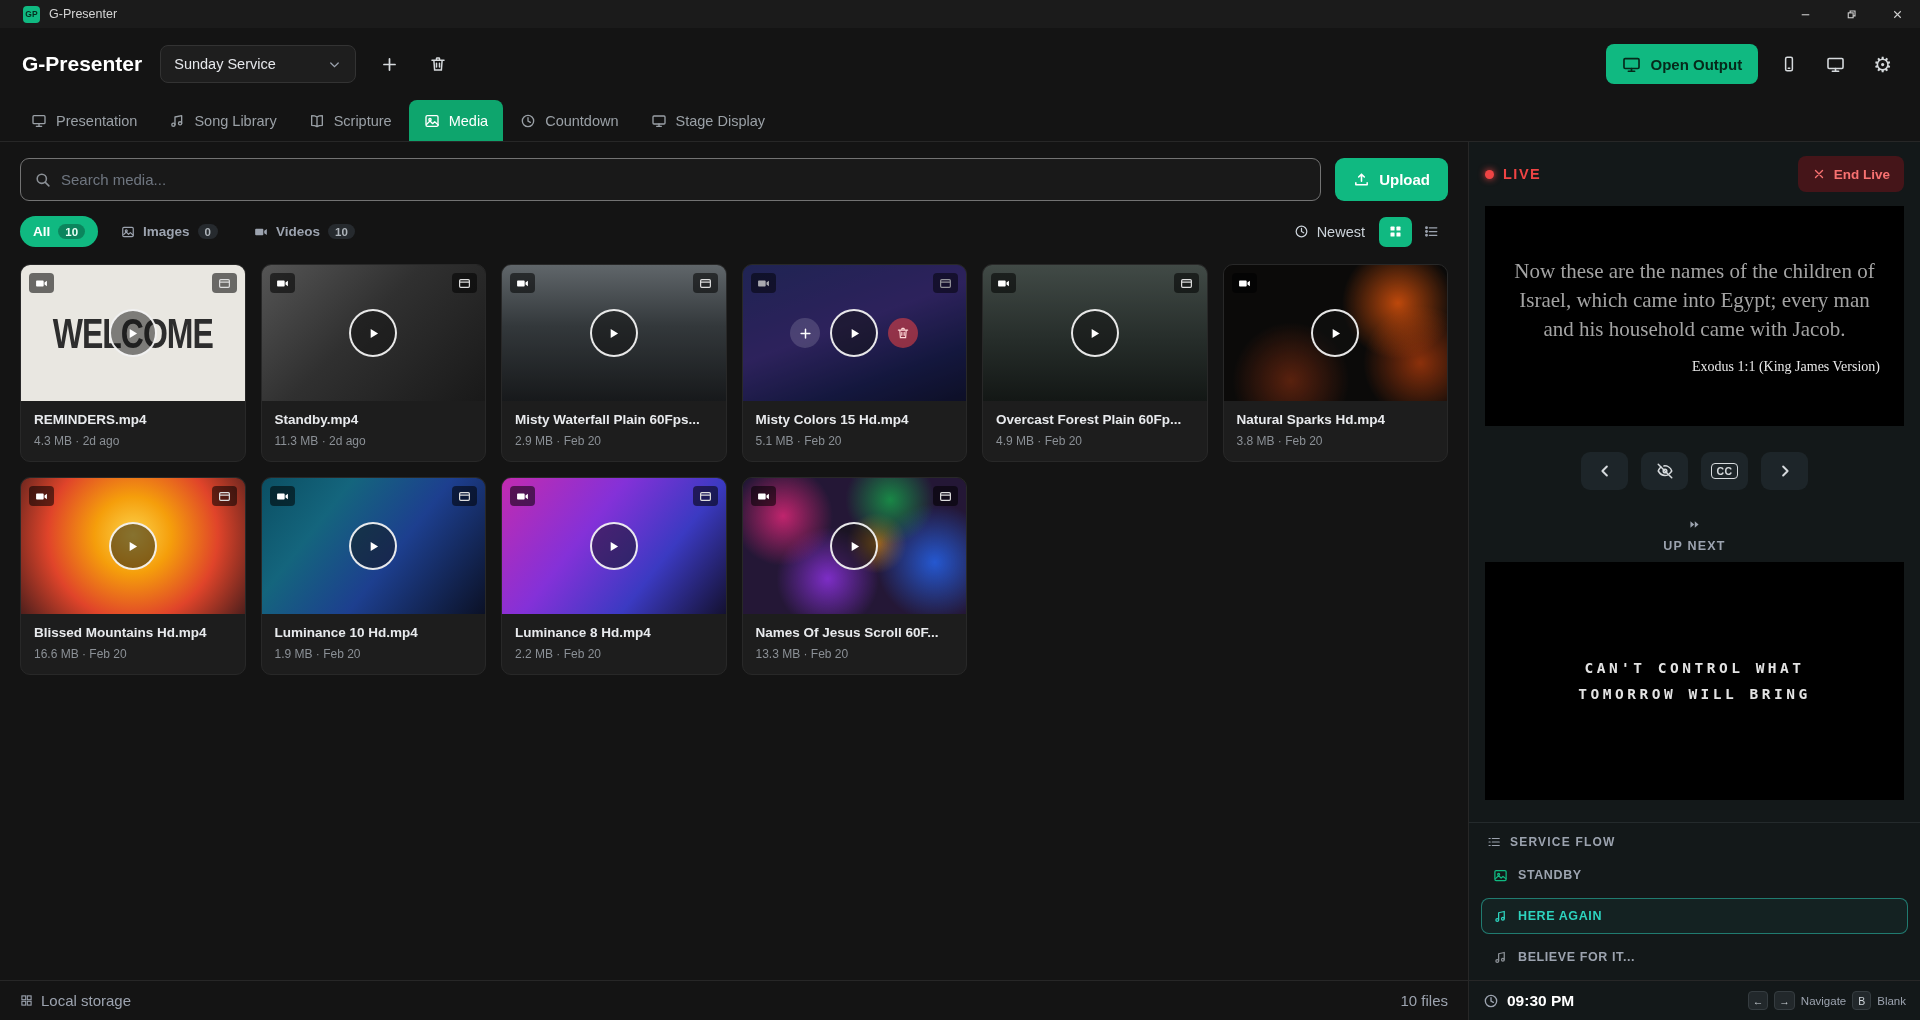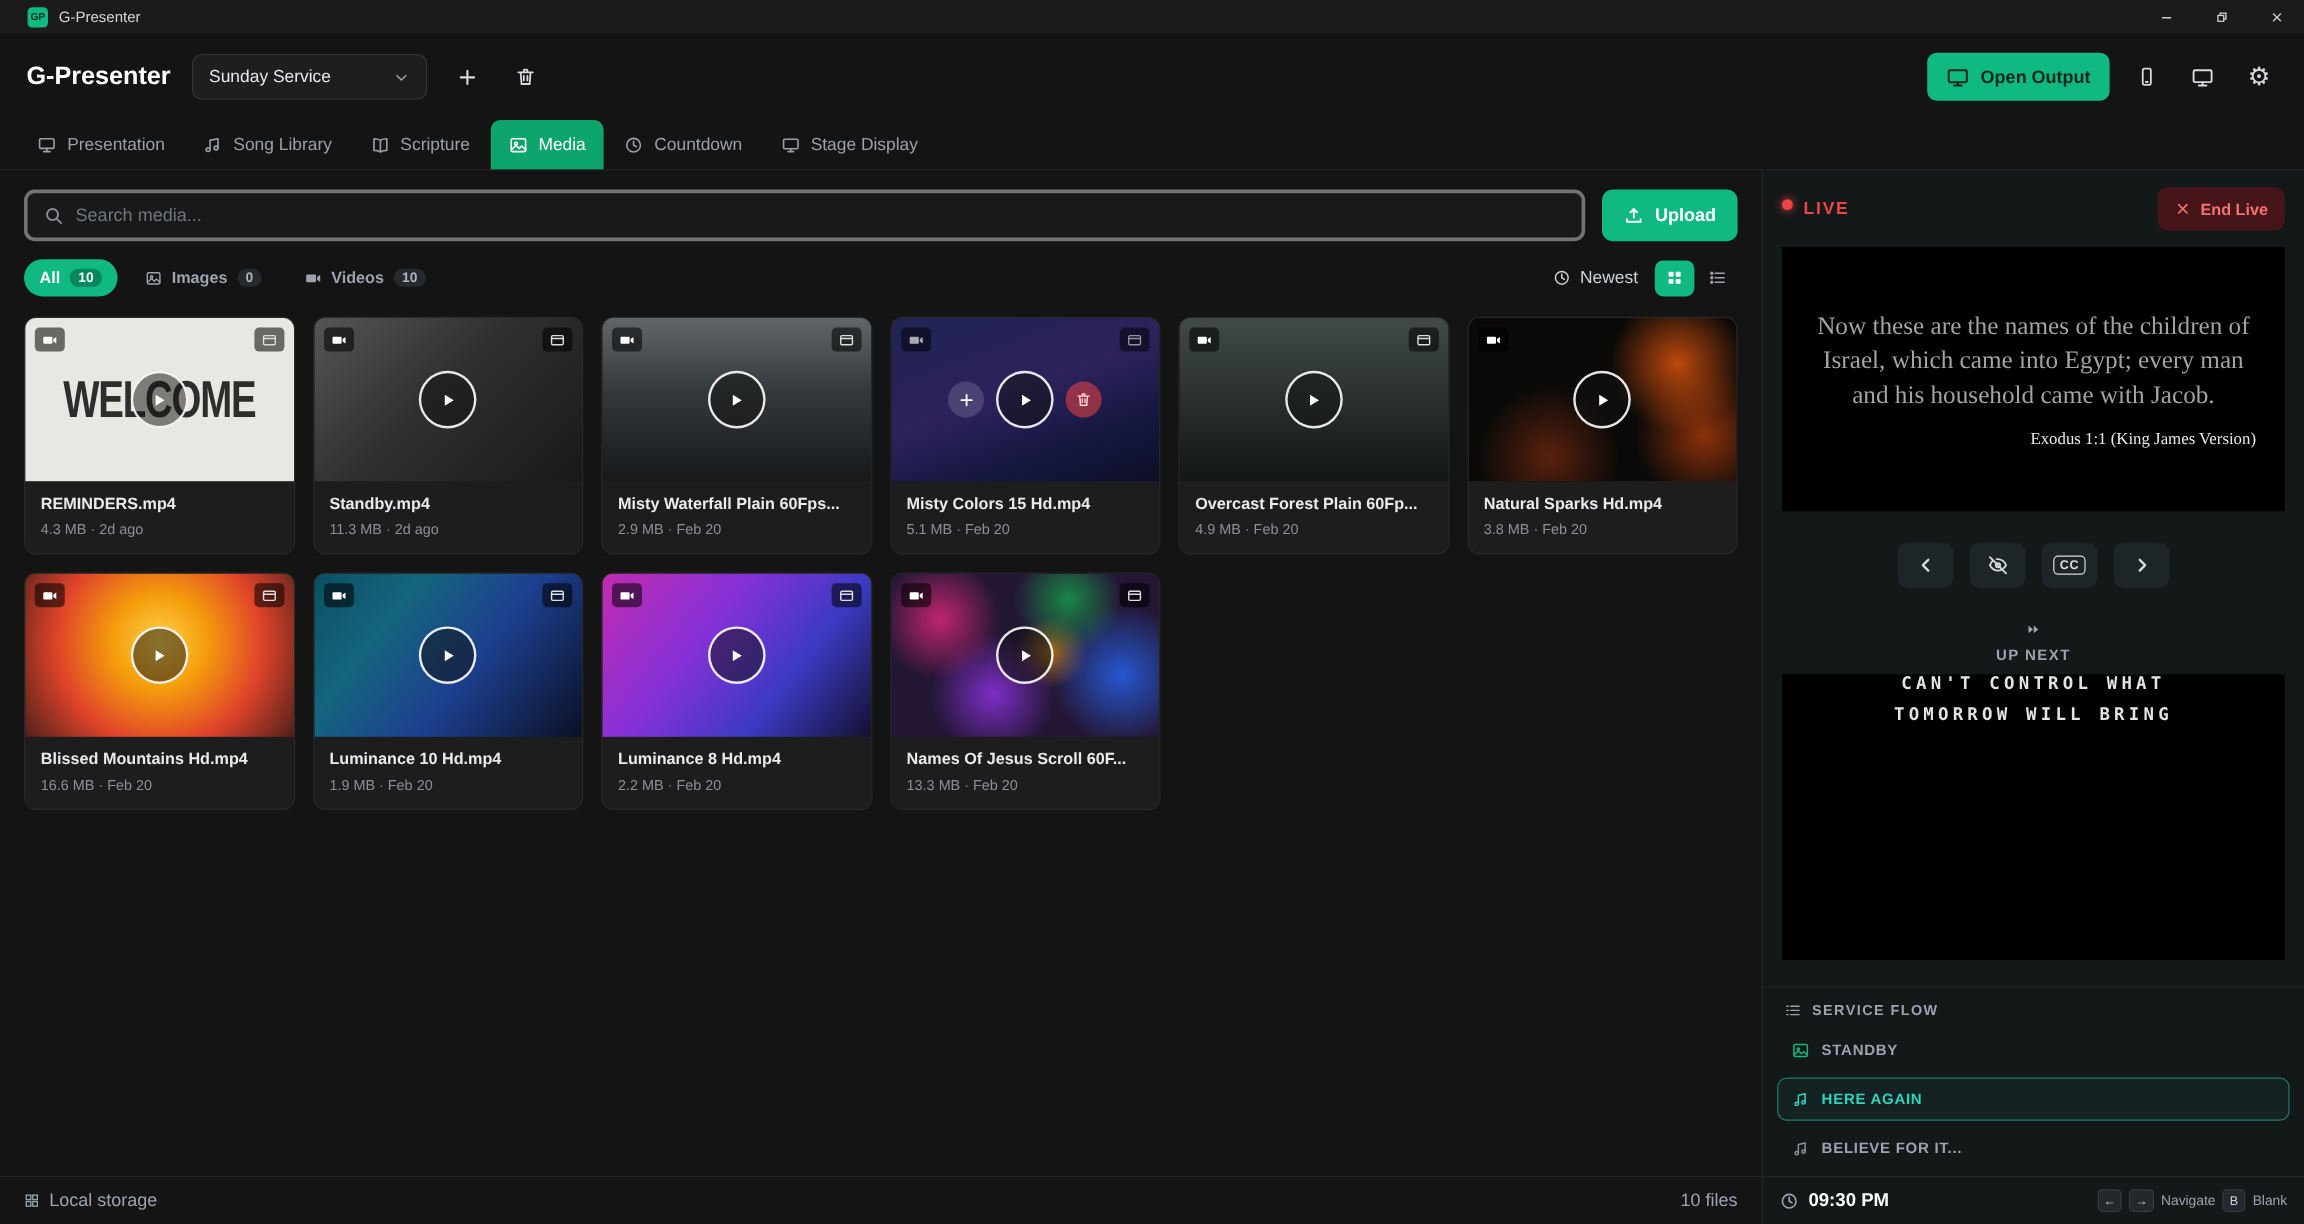--- a/index.html
+++ b/index.html
@@ -32,21 +32,21 @@
   .tabbar { height:42px; display:flex; align-items:stretch; padding:0 16px; border-bottom:1px solid #272727; gap:2px; }
   .tab { display:flex; align-items:center; gap:9px; padding:0 15px; color:#9aa0a6; font-size:14.5px;
     border-radius:8px 8px 0 0; }
   .tab.active { background:#0ea56d; color:#fff; }
 
   
   .content { display:flex; height:878px; }
   .main { flex:1; min-width:0; display:flex; flex-direction:column; }
 
   .toolbar { display:flex; gap:14px; margin:16px 20px 0; }
-  .search { flex:1; height:43px; background:#191919; border:3px solid #737373; border-radius:9px;
+  .search { flex:1; height:43px; background:#191919; border:1px solid #737373; border-radius:9px;
     display:flex; align-items:center; gap:10px; padding:0 13px; color:#8b9096; }
   .search input { flex:1; background:transparent; border:none; outline:none; color:#e5e7eb;
     font-size:15px; font-family:inherit; }
   .search input::placeholder { color:#6f7680; }
   .upload { height:43px; background:#10b981; border-radius:9px; display:flex; align-items:center;
     gap:9px; padding:0 18px; color:#fff; font-weight:600; font-size:15px; }
 
   .filter-row { display:flex; align-items:center; margin:15px 20px 0; gap:10px; }
   .chip { height:31px; display:flex; align-items:center; gap:8px; padding:0 13px; border-radius:16px;
     color:#9ca3af; font-size:13.5px; font-weight:600; }
@@ -98,38 +98,38 @@
   .hbtn.add { background:rgba(255,255,255,0.15); color:#fff; }
   .hbtn.del { background:rgba(239,68,68,0.55); color:#ffd7d7; }
 
   .statusbar { margin-top:auto; height:40px; border-top:1px solid #272727; display:flex;
     align-items:center; padding:0 20px; color:#9ca3af; font-size:15px; gap:8px; }
   .files { margin-left:auto; }
 
   
   .sidebar { width:452px; border-left:1px solid #272727; background:#131819; display:flex; flex-direction:column; }
   .live-head { display:flex; align-items:center; justify-content:space-between; padding:14px 16px 12px; }
-  .live-label { display:flex; align-items:flex-start; gap:9px; color:#ef4444; font-weight:800;
+  .live-label { display:flex; align-items:center; gap:9px; color:#ef4444; font-weight:800;
     font-size:14.5px; letter-spacing:1.5px; }
   .live-dot { width:9px; height:9px; border-radius:50%; background:#ef4444; box-shadow:0 0 7px #ef4444; }
   .end-live { height:36px; background:#451519; border-radius:8px; display:flex; align-items:center;
     gap:8px; padding:0 14px; color:#f87171; font-weight:700; font-size:13.5px; }
   .live-preview { margin:2px 16px 0; height:220px; background:#000; display:flex; flex-direction:column;
     justify-content:center; padding:18px 24px; }
   .scripture { font-family:"Liberation Serif",serif; font-size:21px; line-height:1.38; color:#a3a3a3; text-align:center; }
   .scripture-ref { margin-top:15px; font-family:"Liberation Serif",serif; font-size:14px; color:#e8e8e8; text-align:right; }
   .ctrl-row { margin-top:26px; display:flex; justify-content:center; gap:13px; }
   .ctrl { width:47px; height:38px; background:#1d2529; border-radius:9px; display:flex;
     align-items:center; justify-content:center; color:#d6dadd; }
   .cc-box { border:1.8px solid currentColor; border-radius:4px; font-size:10.5px; font-weight:800;
     padding:1px 4px; letter-spacing:.5px; }
   .upnext-head { margin:28px 18px 0; display:flex; align-items:center; gap:8px; color:#9ca3af;
     font-size:12.5px; font-weight:800; letter-spacing:1.2px;flex-direction:column; }
   .upnext-box { margin:9px 16px 0; height:238px; background:#000; display:flex; flex-direction:column;
-    align-items:center; gap:10px; }
+    align-items:center; justify-content:center; gap:10px; }
   .upnext-line { font-family:"DejaVu Sans Mono",monospace; font-weight:700; font-size:14.5px;
     letter-spacing:3.5px; color:#e3e3e3; }
   .divider { margin-top:22px; height:1px; background:#242a2c; }
   .sf-head { margin:12px 18px 0; display:flex; align-items:center; gap:9px; color:#9ca3af;
     font-size:12px; font-weight:800; letter-spacing:1.2px; }
   .sf-list { margin:8px 12px 0; display:flex; flex-direction:column; gap:5px; }
   .sf-item { height:36px; display:flex; align-items:center; gap:10px; padding:0 11px; border-radius:8px;
     border:1px solid transparent; color:#9ca3af; font-size:12.5px; font-weight:700; letter-spacing:.6px; }
   .sf-item .ic { color:#8b9096; display:flex; }
   .sf-item .ic.green { color:#10b981; }

